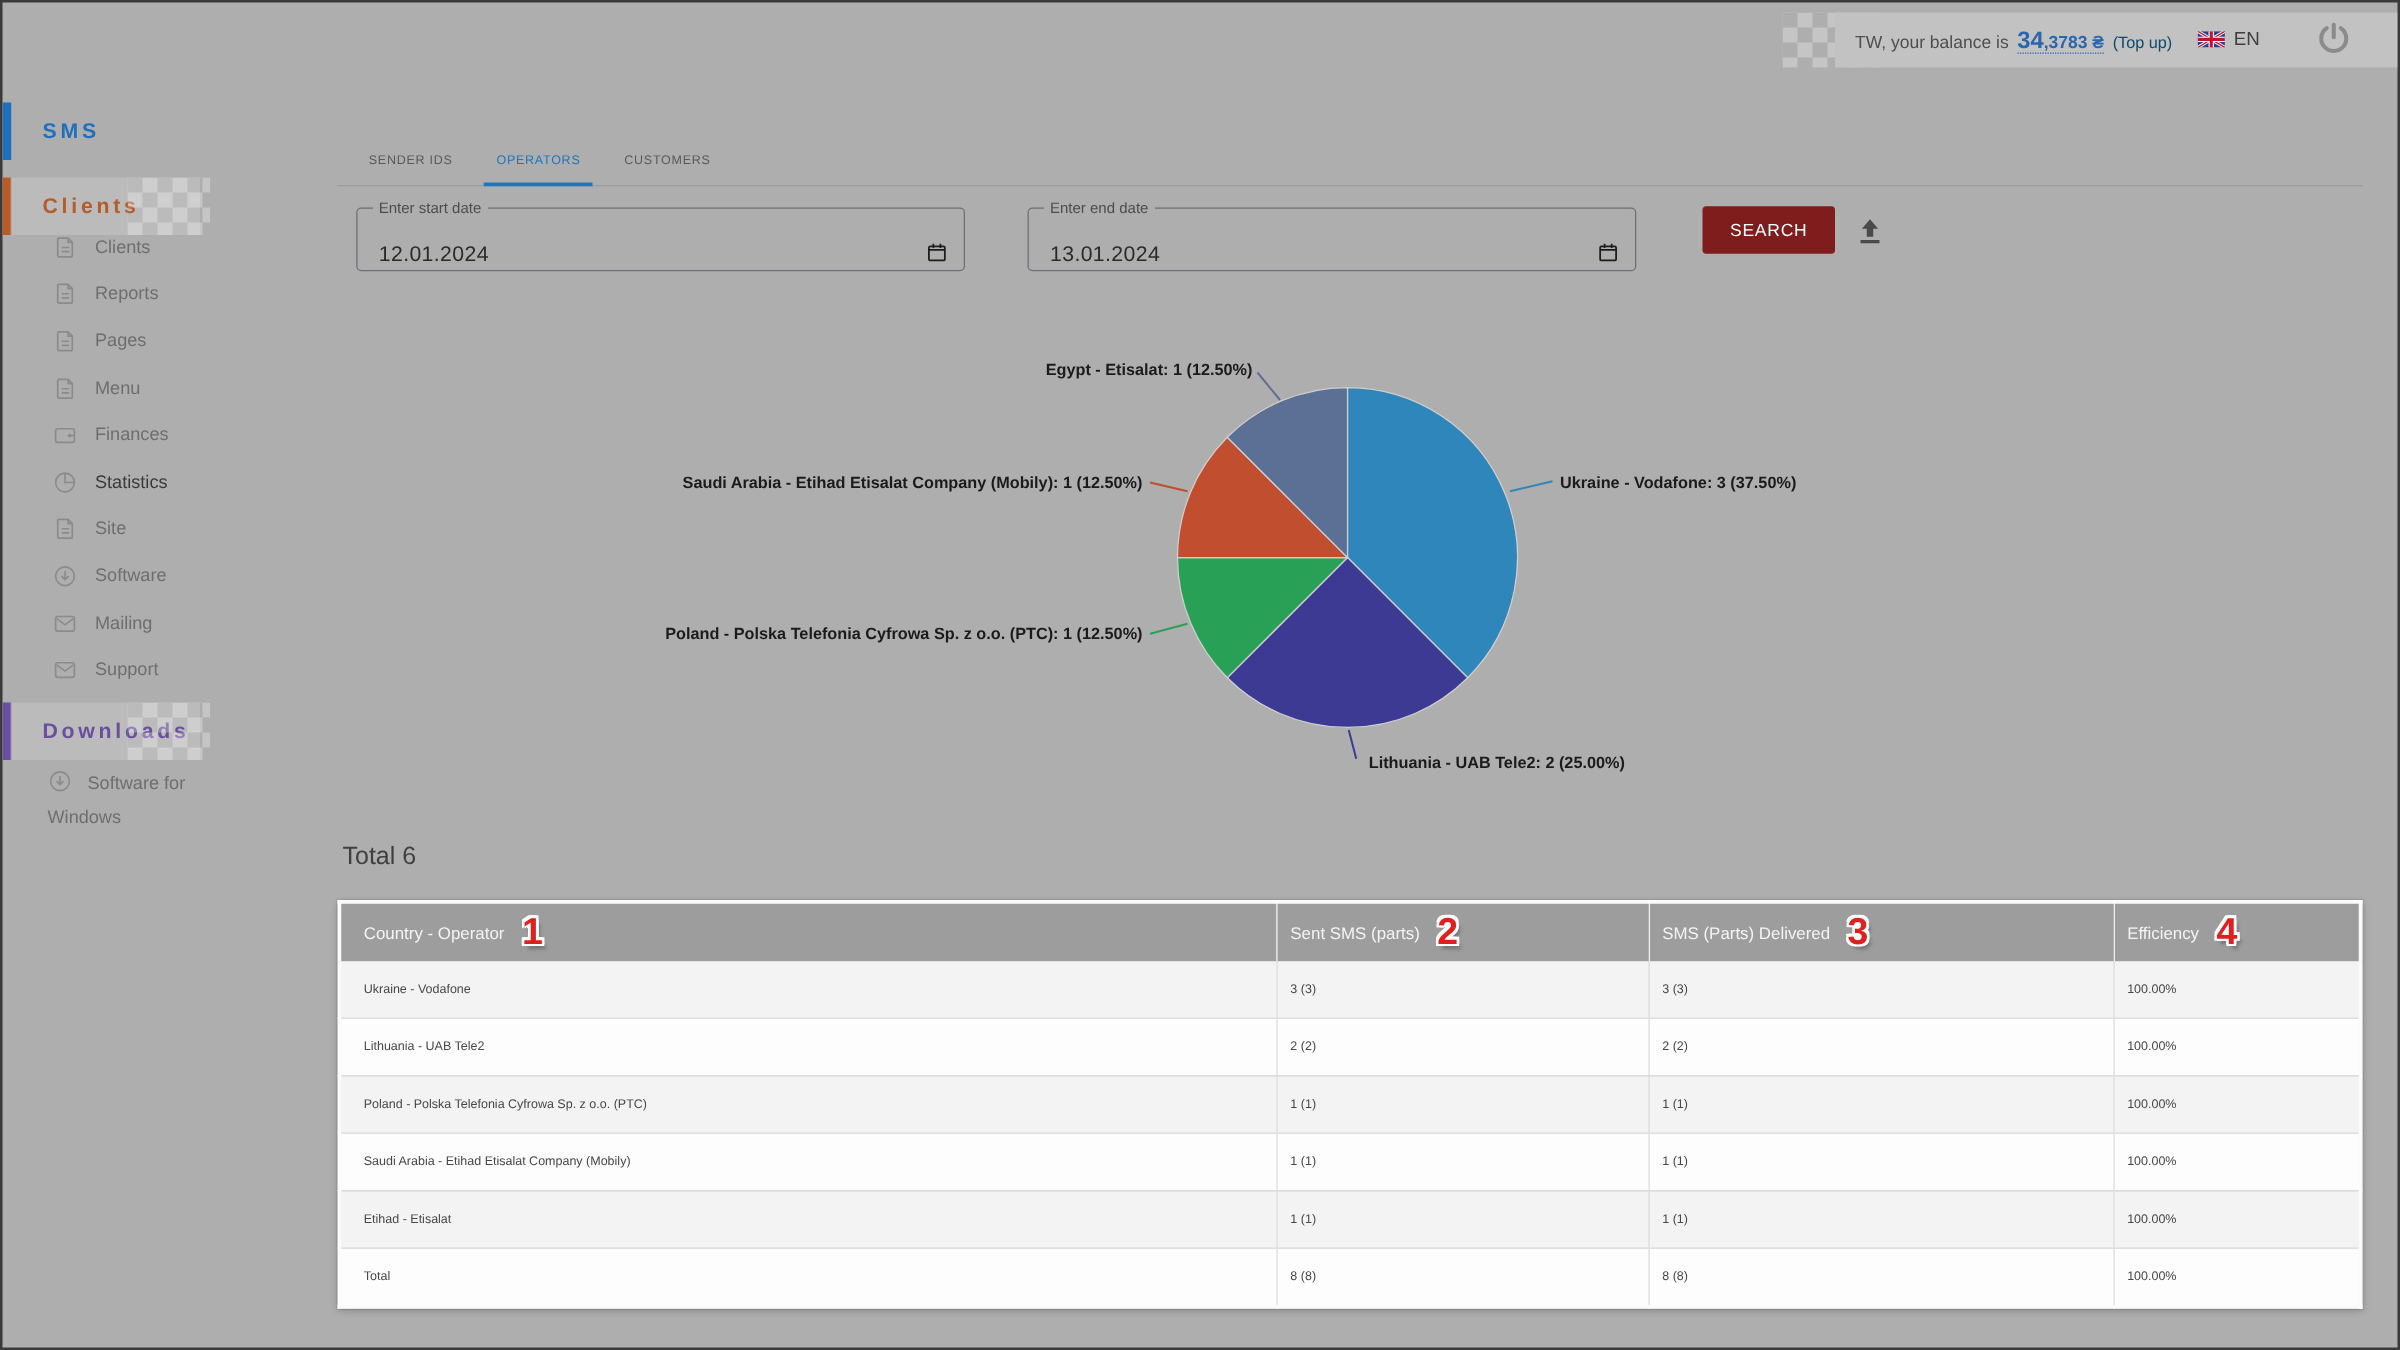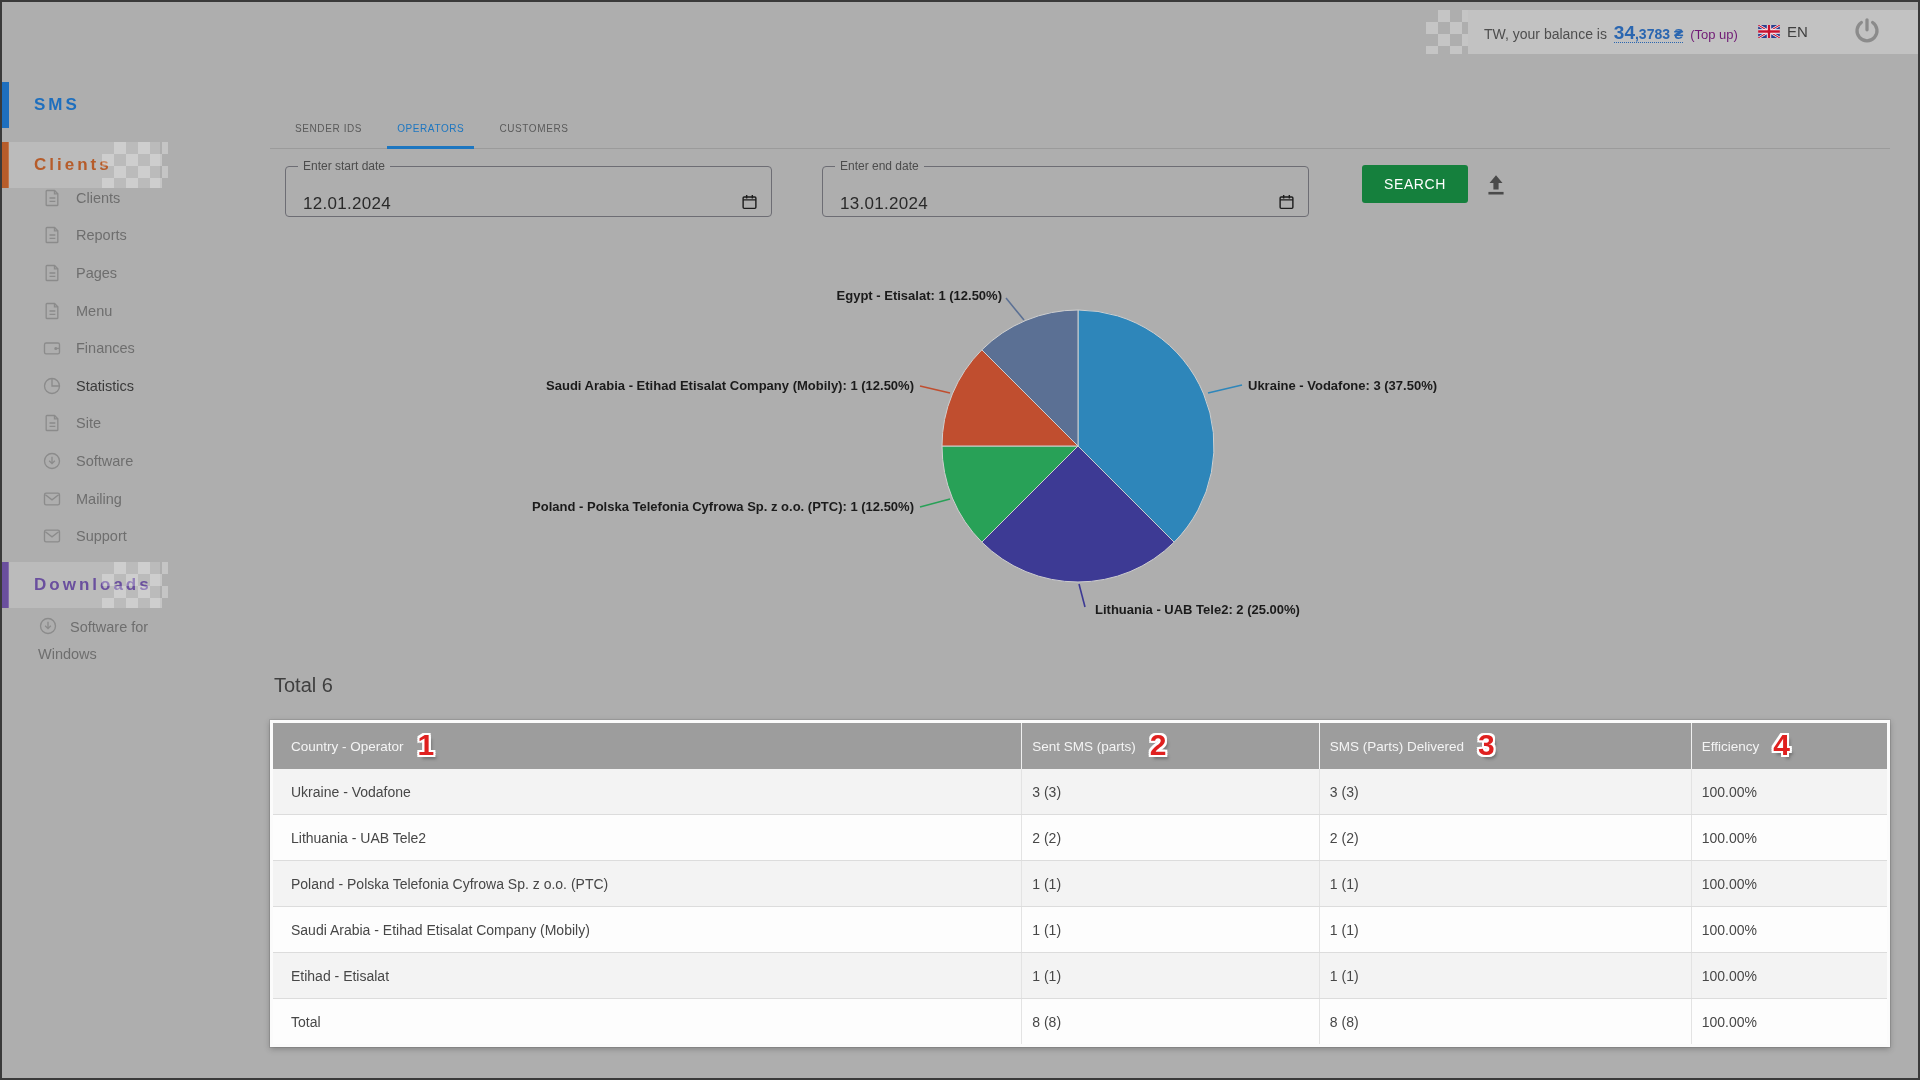--- a/index.html
+++ b/index.html
@@ -9,21 +9,21 @@
   
   .topband{position:absolute;left:1466px;top:8px;width:450px;height:44px;background:#c2c2c2;}
   .checker{position:absolute;background-image:conic-gradient(rgba(255,255,255,.28) 25%,transparent 0 50%,rgba(255,255,255,.28) 0 75%,transparent 0);background-size:24px 24px;}
   .chk-top{left:1424px;top:8px;width:78px;height:44px;}
   .chk-clients{left:100px;top:140px;width:66px;height:46px;}
   .chk-downloads{left:100px;top:560px;width:66px;height:46px;}
   .balance{position:absolute;left:1482px;top:21px;font-size:14px;color:#4e4e4e;white-space:nowrap;}
   .bal-num{display:inline-block;border-bottom:1px dotted #2a66b0;color:#2a66b0;margin:0 3px;line-height:1;}
   .bal-main{font-size:19px;font-weight:bold;}
   .bal-frac{font-size:14px;font-weight:bold;}
-  .topup{color:#701a75;font-size:13px;}
+  .topup{color:#0c4a6e;font-size:13px;}
   .lang{position:absolute;left:1756px;top:21px;display:flex;align-items:center;gap:7px;font-size:15px;color:#3f3f3f;}
   .power{position:absolute;left:1850px;top:14px;width:30px;height:30px;color:#8b8b8b;}
   
   .side-sec{position:absolute;left:0;height:46px;display:flex;align-items:center;}
   .side-bar{position:absolute;left:0;top:0;width:7px;height:100%;}
   .side-band{position:absolute;left:6px;top:0;width:152px;height:100%;background:rgba(255,255,255,.17);}
   .side-sec .lbl{position:relative;margin-left:32px;font-size:17px;letter-spacing:3px;font-weight:bold;}
   .sec-sms{top:80px;text-align:right;} .sec-sms .lbl{color:#1e6fbe;} .bar-sms{background:#1e6fbe;}
   .sec-clients{top:140px;} .sec-clients .lbl{color:#b65c2a;} .bar-clients{background:#b65c2a;}
   .sec-downloads{top:560px;} .sec-downloads .lbl{color:#6a4f9e;} .bar-downloads{background:#6a4f9e;}
@@ -38,36 +38,36 @@
   .tab{margin-left:15px;padding:0 10px 14px 10px;font-size:10px;letter-spacing:.6px;color:#5a5a5a;cursor:pointer;position:relative;}
   .tab.active{color:#1d76c0;}
   .tab.active::after{content:"";position:absolute;left:0;right:0;bottom:-1px;height:3px;background:#1d76c0;}
   
   .datefield{position:absolute;top:157px;height:58px;width:487px;box-sizing:border-box;
     border:1px solid #6d6d74;border-radius:4px;margin:0;padding:0;}
   .datefield legend{margin-left:12px;padding:0 5px;font-size:12px;color:#4c4c4c;}
   .datefield .dval{position:absolute;left:17px;top:21px;font-size:17px;color:#2a2a2a;letter-spacing:.3px;}
   .df-start{left:283px;} .df-end{left:820px;}
   .cal{position:absolute;right:13px;top:20px;width:17px;height:18px;color:#1d1d1d;}
-  .searchbtn{position:absolute;left:1360px;top:163px;width:106px;height:38px;background:#15803d;color:#fff;
+  .searchbtn{position:absolute;left:1360px;top:163px;width:106px;height:38px;background:#7f1d1d;color:#fff;
     border:none;border-radius:3px;font-size:14px;letter-spacing:.6px;font-family:inherit;cursor:pointer;}
   .upload{position:absolute;left:1481px;top:168px;width:26px;height:28px;color:#4a4a4a;cursor:pointer;}
   
   .chart-title{position:absolute;left:268px;top:241px;width:1620px;text-align:center;
     font-size:19px;font-weight:bold;color:#262626;}
   #pie-svg{position:absolute;left:268px;top:232px;}
   #pie-svg text{font-family:"Liberation Sans","DejaVu Sans",sans-serif;font-size:13px;font-weight:bold;fill:#1b1b1b;}
   
   .total{position:absolute;left:272px;top:672px;font-size:20px;color:#3f3f3f;}
   .ops-table{position:absolute;left:268px;top:718px;width:1620px;border-collapse:collapse;
     border:3px solid #fbfbfb;box-shadow:0 0 0 1px rgba(0,0,0,.08),0 2px 6px rgba(0,0,0,.25);}
   .ops-table th{background:#9d9d9d;color:#f4f4f4;font-size:13.5px;font-weight:normal;text-align:left;
     height:46px;padding:0 0 0 18px;border-left:1px solid rgba(255,255,255,.85);}
   .ops-table th:first-child{border-left:none;}
-  .ops-table td{height:45px;font-size:14px;color:#474747;padding:0 0 0 18px;
+  .ops-table td{height:45px;font-size:10px;color:#474747;padding:0 0 0 18px;
     border-bottom:1px solid #dcdcdc;border-left:1px solid #e3e3e3;background:#fdfdfd;}
   .ops-table td:first-child{border-left:none;}
   .ops-table tbody tr:nth-child(odd) td{background:#f3f3f3;}
   .ops-table th.num,.ops-table td.num{padding-left:10px;}
   .badge{display:inline-block;margin-left:14px;color:#e0201f;font-size:30px;font-weight:bold;line-height:0;vertical-align:-4px;
     text-shadow:-2px -2px 0 #fff,2px -2px 0 #fff,-2px 2px 0 #fff,2px 2px 0 #fff,0 -2px 0 #fff,0 2px 0 #fff,-2px 0 0 #fff,2px 0 0 #fff,3px 4px 3px rgba(60,60,60,.45);}
 </style>
 </head>
 <body>
 

